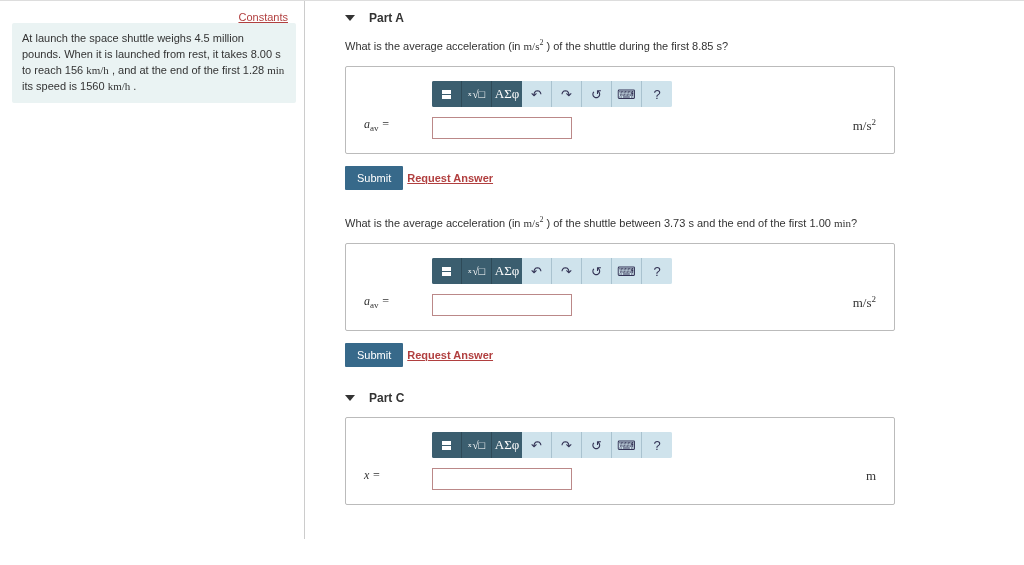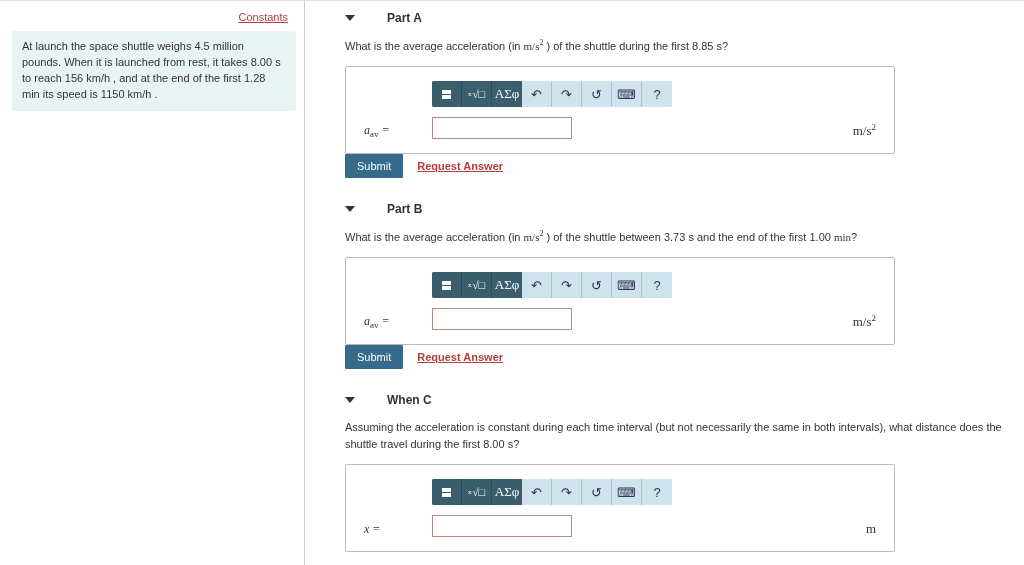--- a/index.html
+++ b/index.html
@@ -1,60 +1,60 @@
 <!DOCTYPE html>
 <html><head>
 <meta charset="utf-8">
 <style>
   * { box-sizing: border-box; margin: 0; padding: 0; }
   body { font-family: Arial, Helvetica, sans-serif; font-size: 11px; color: #333; background: #fff; width: 1024px; }
   .container { display: flex; border-top: 1px solid #ddd; }
   .left-col { width: 305px; padding: 10px 8px 10px 12px; border-right: 1px solid #ccc; }
   .right-col { flex: 1; padding: 10px 0 10px 40px; }
-  .constants-link { display: block; text-align: right; color: #b13f3f; text-decoration: underline; font-size: 11px; margin-bottom: 8px; padding-right: 8px; }
+  .constants-link { display: block; text-align: right; color: #b13f3f; text-decoration: underline; font-size: 11px; margin-bottom: 0; padding-right: 8px; }
   .problem-box { background: #eaf3f3; padding: 8px 10px; font-size: 11px; line-height: 1.45; border-radius: 2px; }
-  .problem-box .unit { font-family: Liberation Sans, sans-serif; }
+  .problem-box .unit { font-family: Liberation Serif, serif; }
   .part { margin-bottom: 24px; }
-  .part-header { display: flex; align-items: center; margin-bottom: 12px; gap: 18px; }
+  .part-header { display: flex; align-items: center; margin-bottom: 12px; }
   .caret { width: 0; height: 0; border-left: 5px solid transparent; border-right: 5px solid transparent; border-top: 6px solid #333; margin-right: 14px; cursor: pointer; }
   .part-title { font-weight: bold; font-size: 12px; }
   .prompt { font-size: 11px; margin-bottom: 12px; line-height: 1.5; }
   .prompt .math { font-family: Georgia, serif; }
   .answer-box { border: 1px solid #bbb; padding: 14px 18px 14px 18px; width: 550px; border-radius: 2px; }
   .toolbar { display: flex; align-items: stretch; margin: 0 0 10px 68px; }
   .toolbar-group-a { display: flex; background: #3b5e6f; border-radius: 2px 0 0 2px; overflow: hidden; }
   .toolbar-group-b { display: flex; background: #cfe3ec; border-radius: 0 2px 2px 0; overflow: hidden; }
   .tb-btn { width: 30px; height: 26px; display: flex; align-items: center; justify-content: center; color: #fff; font-size: 13px; cursor: pointer; border: none; background: transparent; }
   .tb-btn.dark { background: #3b5e6f; border-right: 1px solid #2e4a58; }
   .tb-btn.dark:last-child { border-right: none; justify-content: center; }
   .tb-btn.light { background: #cfe3ec; color: #335; border-right: 1px solid #a9c2cf; }
   .tb-btn.light:last-child { border-right: none; }
   .tb-sqrt { font-family: Georgia, serif; font-size: 11px; display:inline-flex; align-items:center; gap:1px;}
   .tb-frac { display:inline-block; width:9px; }
   .tb-frac .top,.tb-frac .bot { display:block; height:4px; background:#fff; margin:1px 0;}
   .greek { font-family: Georgia, serif; letter-spacing: 0; }
-  .input-row { display: flex; align-items: flex-end; }
+  .input-row { display: flex; align-items: flex-start; }
   .var-label { width: 68px; font-family: Georgia, serif; font-size: 12px; text-align: left; font-style: italic; }
   .var-label sub { font-size: 9px; font-style: normal; }
   .answer-input { width: 140px; height: 22px; border: 1px solid #b88; background: #fff; padding: 2px 4px; font-size: 12px; }
   .unit-label { margin-left: auto; font-family: Liberation Serif, serif; font-size: 13px; }
   .unit-label sup { font-size: 9px; }
-  .actions { display: flex; align-items: center; gap: 14px; }
+  .actions { margin-top: 12px; display: flex; align-items: center; gap: 4px; }
   .submit-btn { background: #37698a; color: #fff; border: none; padding: 6px 12px; font-size: 11px; cursor: pointer; border-radius: 1px; }
   .request-link { color: #b13f3f; text-decoration: underline; font-weight: bold; font-size: 11px; }
   .sup2 { font-size: 8px; vertical-align: super; }
 </style>
 </head>
 <body>
 
 <div class="container">
   <div class="left-col">
     <a class="constants-link">Constants</a>
     <div class="problem-box">
-      <span>At launch the space shuttle weighs 4.5 million pounds. When it is launched from rest, it takes 8.00 s to reach 156 </span><span class="unit">km/h</span><span> , and at the end of the first 1.28 </span><span class="unit">min</span><span> its speed is 1150 </span><span class="unit">km/h</span><span> .</span>
+      <span>At launch the space shuttle weighs 4.5 million pounds. When it is launched from rest, it takes 8.00 s to reach 156 </span><span class="unit">km/h</span><span> , and at the end of the first 1.28 </span><span class="unit">min</span><span> its speed is 1560 </span><span class="unit">km/h</span><span> .</span>
     </div>
   </div>
 
   <div class="right-col">
 
     <div class="part">
       <div class="part-header">
         <div class="caret"></div>
         <div class="part-title">Part A</div>
       </div>
@@ -91,24 +91,20 @@
           <span class="unit-label"><span>m/s</span><sup>2</sup></span>
         </div>
       </div>
       <div class="actions">
         <button class="submit-btn">Submit</button>
         <a class="request-link">Request Answer</a>
       </div>
     </div>
 
     <div class="part">
-      <div class="part-header">
-        <div class="caret"></div>
-        <div class="part-title">Part B</div>
-      </div>
       <div class="prompt">
         <span>What is the average acceleration (in </span><span class="math"><span>m/s</span><span class="sup2">2</span></span><span> ) of the shuttle between 3.73 s and the end of the first 1.00 </span><span class="math">min</span><span>?</span>
       </div>
       <div class="answer-box">
         <div class="toolbar">
           <div class="toolbar-group-a">
             <button class="tb-btn dark">
                 <span class="tb-frac">
                   <span class="top"></span>
                   <span class="bot"></span>
@@ -137,24 +133,21 @@
       </div>
       <div class="actions">
         <button class="submit-btn">Submit</button>
         <a class="request-link">Request Answer</a>
       </div>
     </div>
 
     <div class="part">
       <div class="part-header">
         <div class="caret"></div>
-        <div class="part-title">When C</div>
-      </div>
-      <div class="prompt">
-        <span>Assuming the acceleration is constant during each time interval (but not necessarily the same in both intervals), what distance does the shuttle travel during the first 8.00 s?</span>
+        <div class="part-title">Part C</div>
       </div>
       <div class="answer-box">
         <div class="toolbar">
           <div class="toolbar-group-a">
             <button class="tb-btn dark">
                 <span class="tb-frac">
                   <span class="top"></span>
                   <span class="bot"></span>
                 </span>
               </button>

